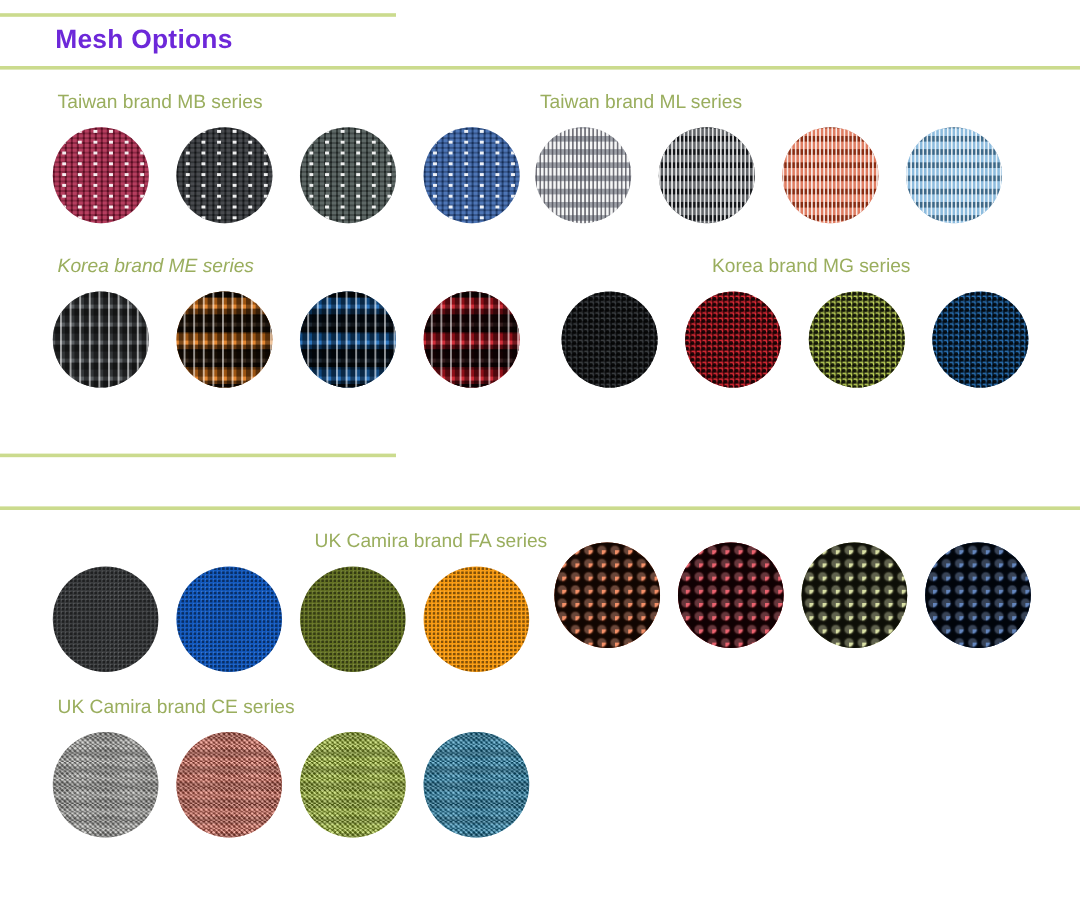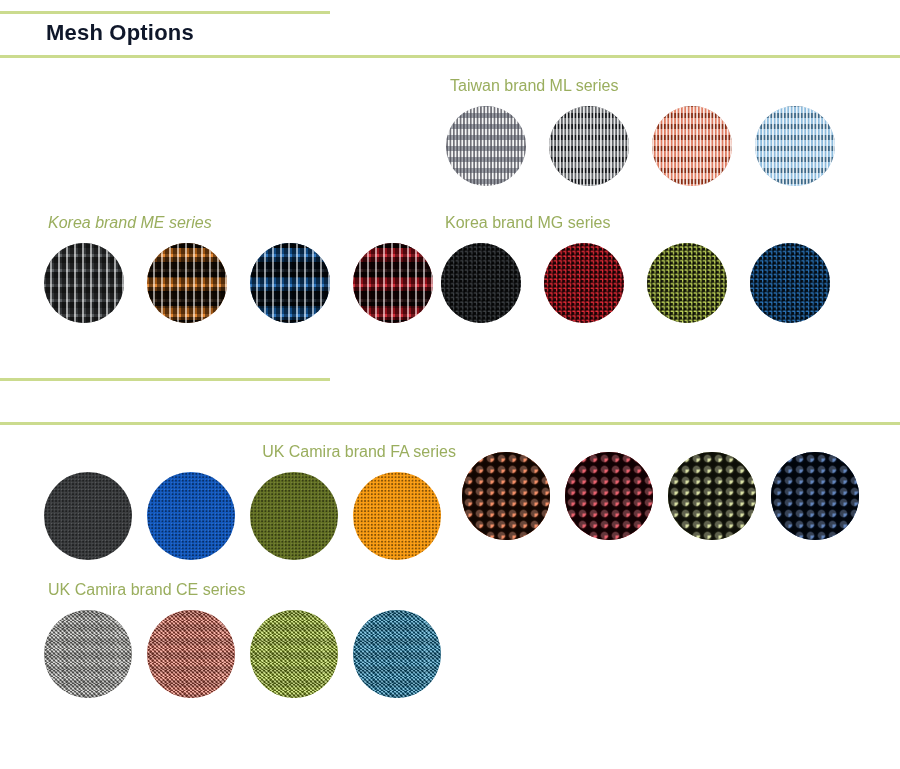--- a/index.html
+++ b/index.html
@@ -39,21 +39,21 @@
     width: 900px;
     height: 3px;
     background: #cbdb8e;
   }
   .hdr-title {
     position: absolute;
     left: 46px;
     top: 19px;
     font-size: 22px;
     font-weight: bold;
-    color: #0f172a;
+    color: #6d28d9;
     letter-spacing: 0.2px;
     line-height: 28px;
     white-space: nowrap;
   }
 
   
   .groups {
     position: relative;
     width: 900px;
   }
@@ -170,20 +170,37 @@
 
 <div class="section">
   <div class="section-header">
     <div class="hdr-line-top"></div>
     <div class="hdr-title">Mesh Options</div>
     <div class="hdr-line-bottom"></div>
   </div>
 
   <div class="groups" style="height:310px;">
 
+    <div class="group" style="left:44px; top:19px;">
+      <div class="group-label">Taiwan brand MB series</div>
+      <div class="swatch-row">
+        <div class="swatch mesh" style="background-color:#a81840;">
+            <div class="tex tex-mb"></div>
+          </div>
+        <div class="swatch mesh" style="background-color:#23272b;">
+            <div class="tex tex-mb"></div>
+          </div>
+        <div class="swatch mesh" style="background-color:#3e4a48;">
+            <div class="tex tex-mb"></div>
+          </div>
+        <div class="swatch mesh" style="background-color:#2b5aa8;">
+            <div class="tex tex-mb"></div>
+          </div>
+      </div>
+    </div>
 
     <div class="group" style="left:446px; top:19px;">
       <div class="group-label">Taiwan brand ML series</div>
       <div class="swatch-row">
         <div class="swatch mesh" style="background-color:#d8dadd;">
             <div class="tex tex-ml light"></div>
           </div>
         <div class="swatch mesh" style="background-color:#1e2228;">
             <div class="tex tex-ml"></div>
           </div>
@@ -210,21 +227,21 @@
             <div class="tex tex-me-accent"></div>
             <div class="tex tex-me"></div>
           </div>
         <div class="swatch mesh" style="background-color:#cc1522;">
             <div class="tex tex-me-accent"></div>
             <div class="tex tex-me"></div>
           </div>
       </div>
     </div>
 
-    <div class="group" style="left:441px; top:156px;">
+    <div class="group" style="left:468px; top:156px;text-align:center;">
       <div class="group-label">Korea brand MG series</div>
       <div class="swatch-row">
         <div class="swatch mesh" style="background-color:#2b2f33;">
             <div class="tex tex-mg"></div>
           </div>
         <div class="swatch mesh" style="background-color:#e01724;">
             <div class="tex tex-mg"></div>
           </div>
         <div class="swatch mesh" style="background-color:#b9cf4a;">
             <div class="tex tex-mg"></div>

